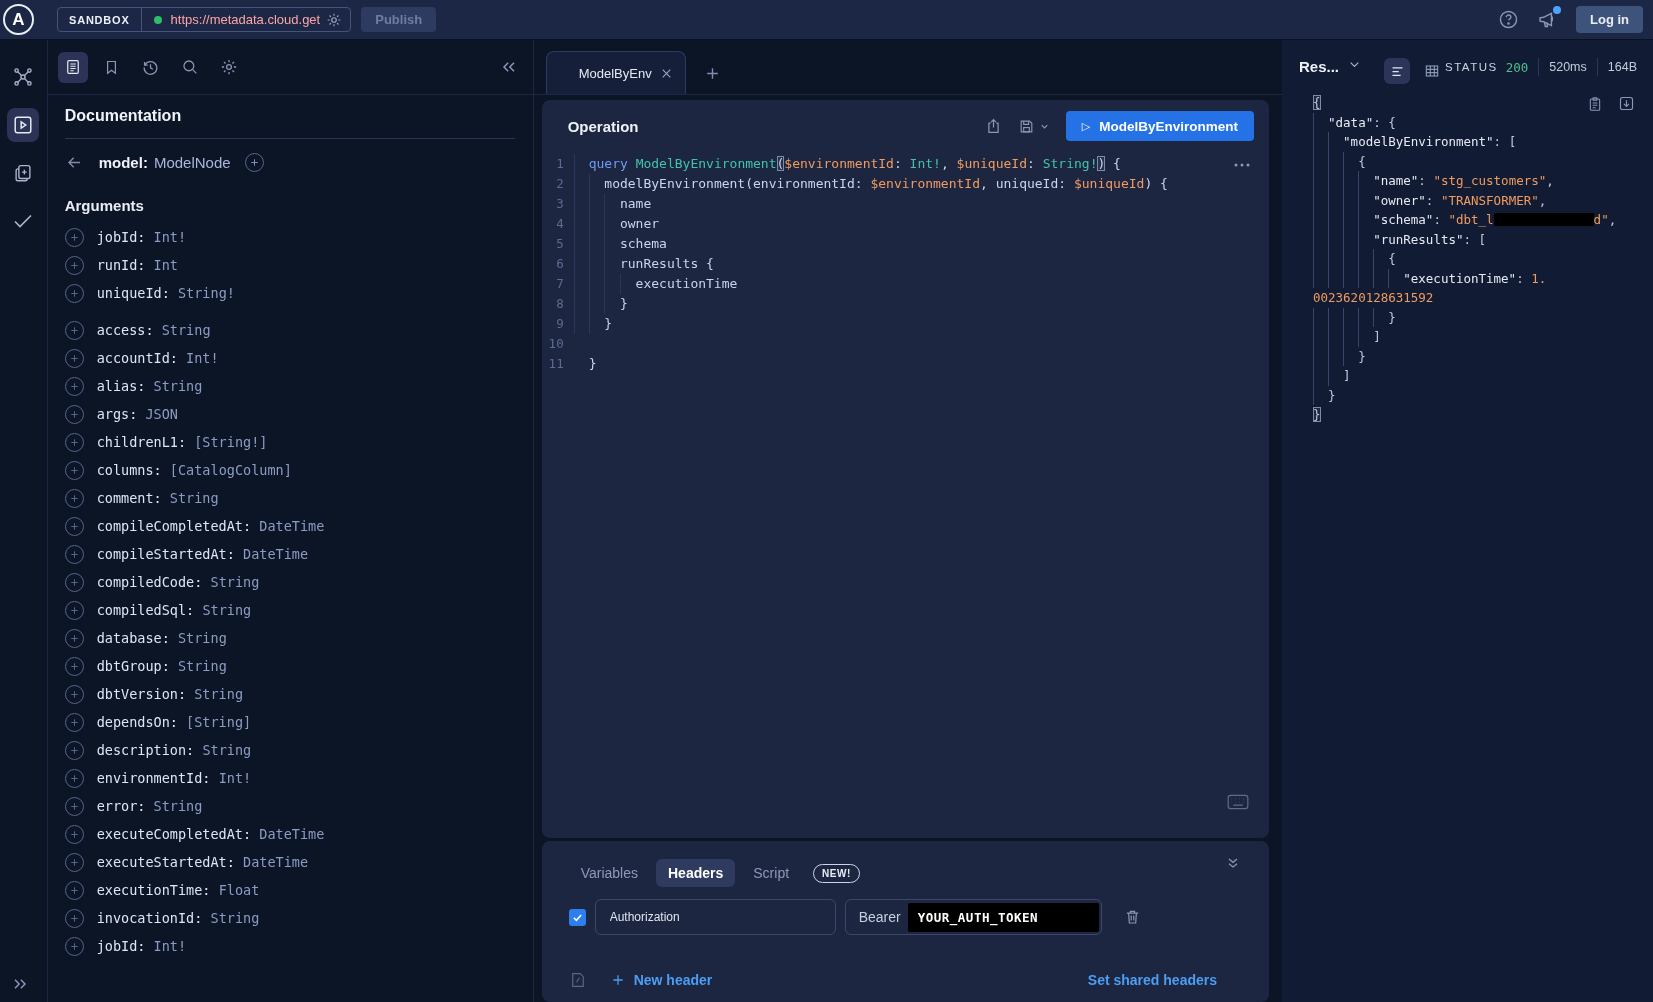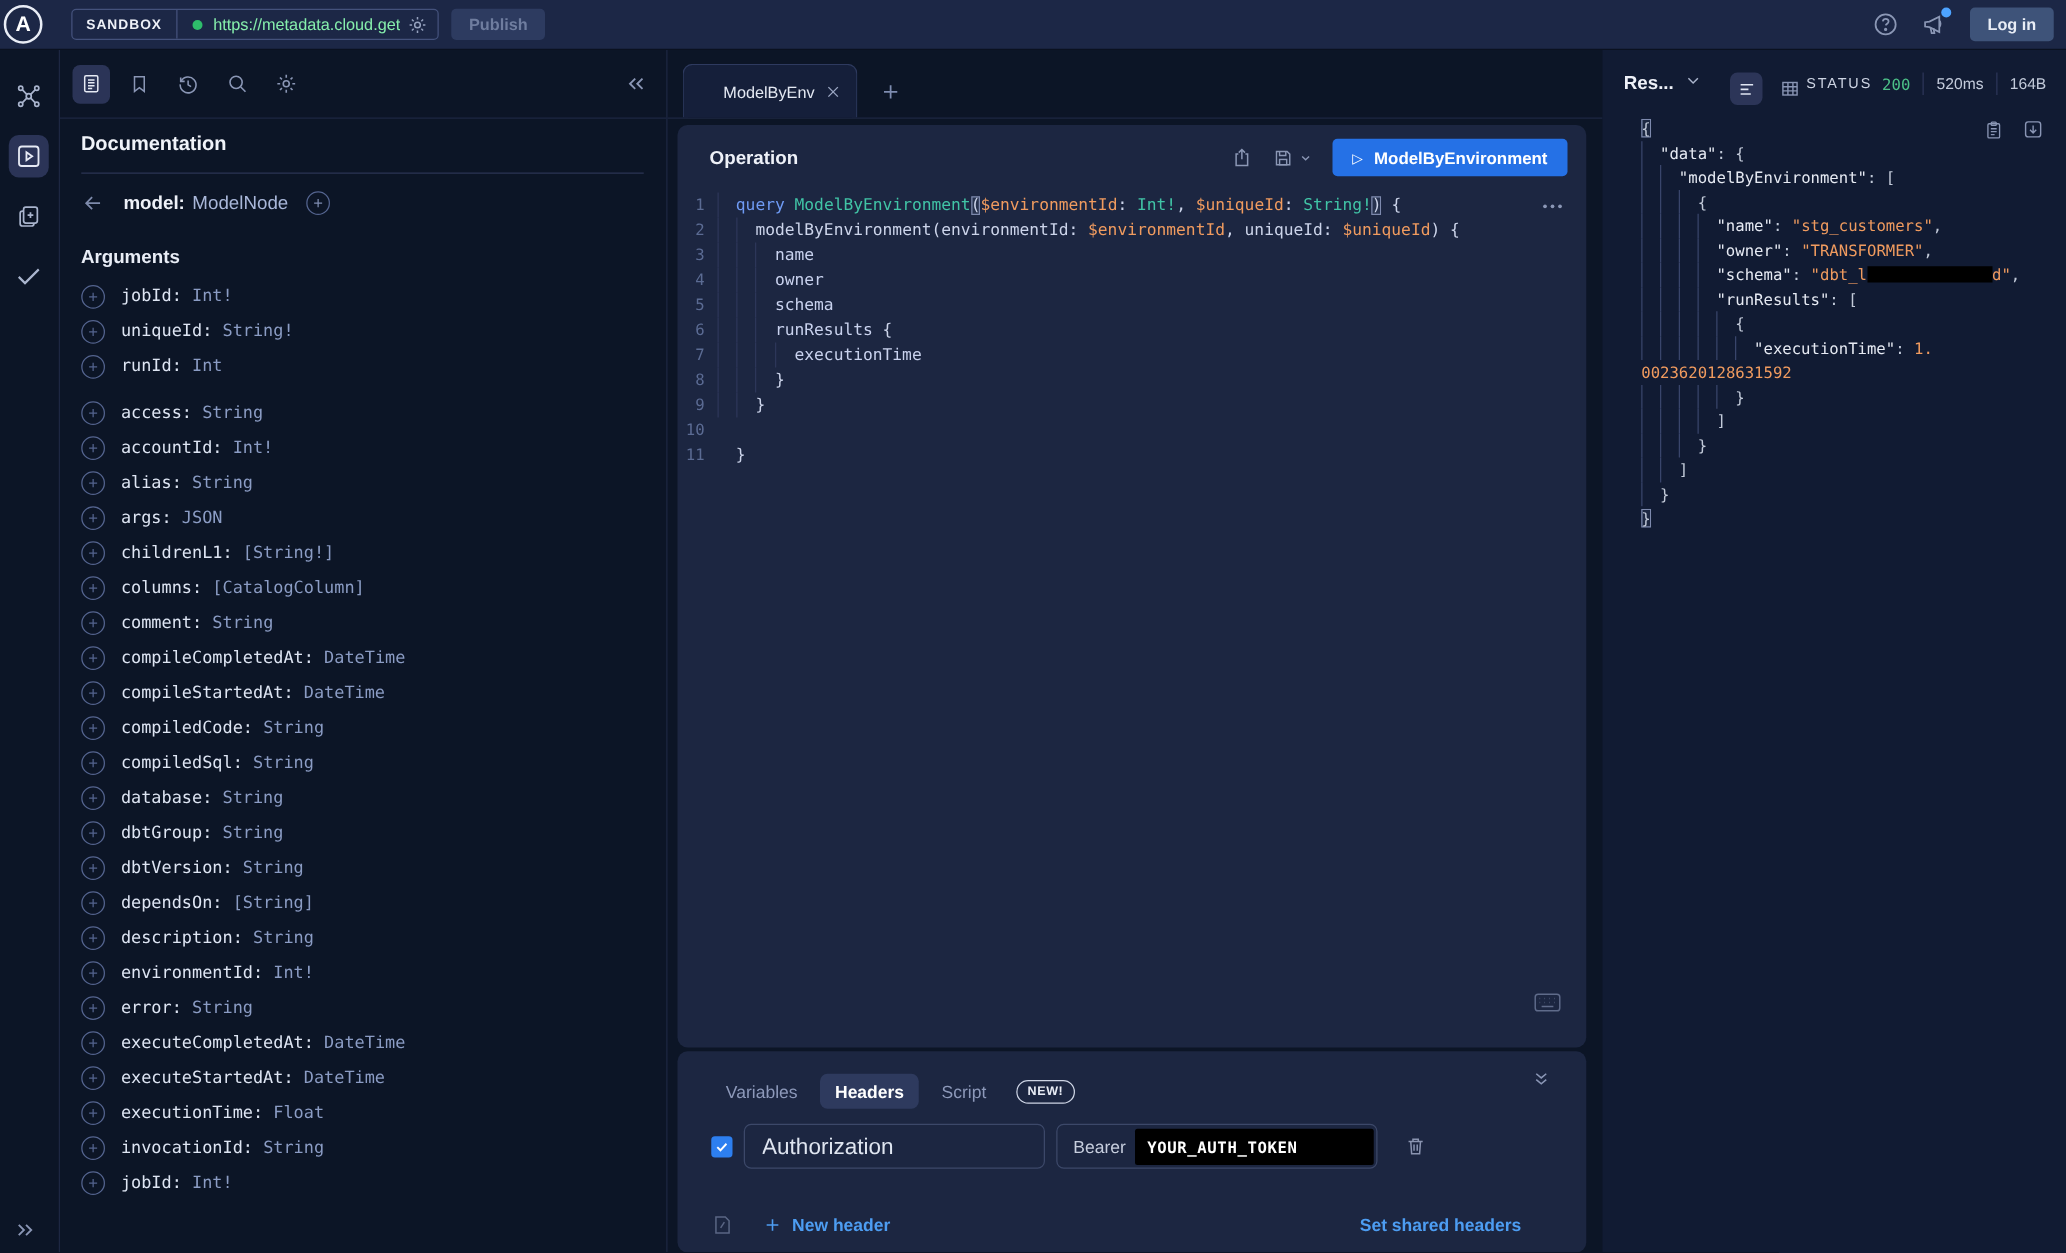--- a/index.html
+++ b/index.html
@@ -13,21 +13,21 @@
            padding:0 10px 0 3px; border-bottom:1px solid #0a1120;}
   .logo{ width:31px; height:31px; border:2px solid #e9edf6; border-radius:50%;
          display:flex; align-items:center; justify-content:center; color:#fff;
          font-weight:700; font-size:17px; margin-right:23px;}
   .urlgroup{ display:flex; align-items:center; height:25px; border:1px solid #44527c;
              border-radius:4px; overflow:hidden;}
   .sandbox-chip{ font-size:11px; font-weight:700; letter-spacing:.8px; color:#eef1f8;
                  padding:0 11px; border-right:1px solid #44527c; height:100%;
                  display:flex; align-items:center;}
   .greendot{ width:8px; height:8px; border-radius:50%; background:#2ebd6b; margin:0 9px 0 12px;}
-  .urltext{ font-size:13px; color:#86efac; max-width:160px; white-space:nowrap; overflow:hidden;}
+  .urltext{ font-size:13px; color:#fca5a5; max-width:160px; white-space:nowrap; overflow:hidden;}
   .url-gear{ color:#96a2bf; margin:0 8px 0 6px;}
   .publish-btn{ margin-left:10px; background:#2d3b60; color:#6f7d9f; border:none;
                 font-weight:700; font-size:13px; padding:5px 14px; border-radius:4px;
                 font-family:inherit;}
   .top-spacer{flex:1;}
   .top-icon{ color:#8b97b5; margin-left:18px; position:relative;}
   .notif-dot{ position:absolute; top:-3px; right:-3px; width:8px; height:8px;
               border-radius:50%; background:#4da3ff;}
   .login-btn{ margin-left:18px; background:#3e5379; color:#e8edf6; border:none;
               font-weight:700; font-size:13px; padding:6px 14px; border-radius:4px;
@@ -114,21 +114,21 @@
   .bc-tabs{ display:flex; align-items:center; gap:6px;}
   .bc-tab{ font-size:14px; color:#8d99ba; padding:6px 12px; border-radius:6px; font-weight:400;}
   .bc-tab.sel{ background:#2e3a5e; color:#fff; font-weight:700;}
   .new-badge{ font-size:10px; font-weight:700; letter-spacing:.5px; color:#e8ecf5;
               border:1px solid #cdd4e4; border-radius:10px; padding:3px 8px; margin-left:6px;}
   .bc-collapse{ position:absolute; top:14px; right:28px; color:#8a96b5;}
   .hdr-row{ display:flex; align-items:center; margin-top:12px;}
   .chk{ width:17px; height:17px; background:#2d7ff0; border-radius:3px; color:#fff;
         display:flex; align-items:center; justify-content:center; margin-right:9px;}
   .hdr-input{ width:241px; height:36px; border:1px solid #3c4869; border-radius:6px;
-              background:transparent; color:#dfe5f0; font-size:18px; padding:0 14px;
+              background:transparent; color:#dfe5f0; font-size:12px; padding:0 14px;
               font-family:inherit;}
   .hdr-value{ width:257px; height:36px; border:1px solid #3c4869; border-radius:6px;
               margin-left:9px; display:flex; align-items:center; padding:0 2px 0 13px;}
   .bearer{ font-size:14px; color:#c7cede; margin-right:7px;}
   .token-box{ background:#000; color:#fff; font-family:"DejaVu Sans Mono", monospace;
               font-size:12.5px; font-weight:700; padding:7px 10px; border-radius:2px;
               flex:1; letter-spacing:.5px;}
   .trash{ color:#8a94b0; margin-left:22px;}
   .actions-row{ display:flex; align-items:center; margin-top:36px;}
   .paste-icon{ color:#5a6684; margin-right:24px;}
@@ -297,31 +297,31 @@
               </span>
               <span class="fname">jobId:</span>
               <span class="ftype"> Int!</span>
             </div>
             <div class="doc-row">
               <span class="pc pc-circle">
                 <svg width="11" height="11" viewBox="0 0 24 24" fill="none" stroke="currentColor" stroke-width="2.2">
                   <path d="M12 5v14M5 12h14"></path>
                 </svg>
               </span>
+              <span class="fname">runId:</span>
+              <span class="ftype"> Int</span>
+            </div>
+            <div class="doc-row">
+              <span class="pc pc-circle">
+                <svg width="11" height="11" viewBox="0 0 24 24" fill="none" stroke="currentColor" stroke-width="2.2">
+                  <path d="M12 5v14M5 12h14"></path>
+                </svg>
+              </span>
               <span class="fname">uniqueId:</span>
               <span class="ftype"> String!</span>
-            </div>
-            <div class="doc-row">
-              <span class="pc pc-circle">
-                <svg width="11" height="11" viewBox="0 0 24 24" fill="none" stroke="currentColor" stroke-width="2.2">
-                  <path d="M12 5v14M5 12h14"></path>
-                </svg>
-              </span>
-              <span class="fname">runId:</span>
-              <span class="ftype"> Int</span>
             </div>
           </div>
         <div class="doc-list">
             <div class="doc-row">
               <span class="pc pc-circle">
                 <svg width="11" height="11" viewBox="0 0 24 24" fill="none" stroke="currentColor" stroke-width="2.2">
                   <path d="M12 5v14M5 12h14"></path>
                 </svg>
               </span>
               <span class="fname">access:</span>

